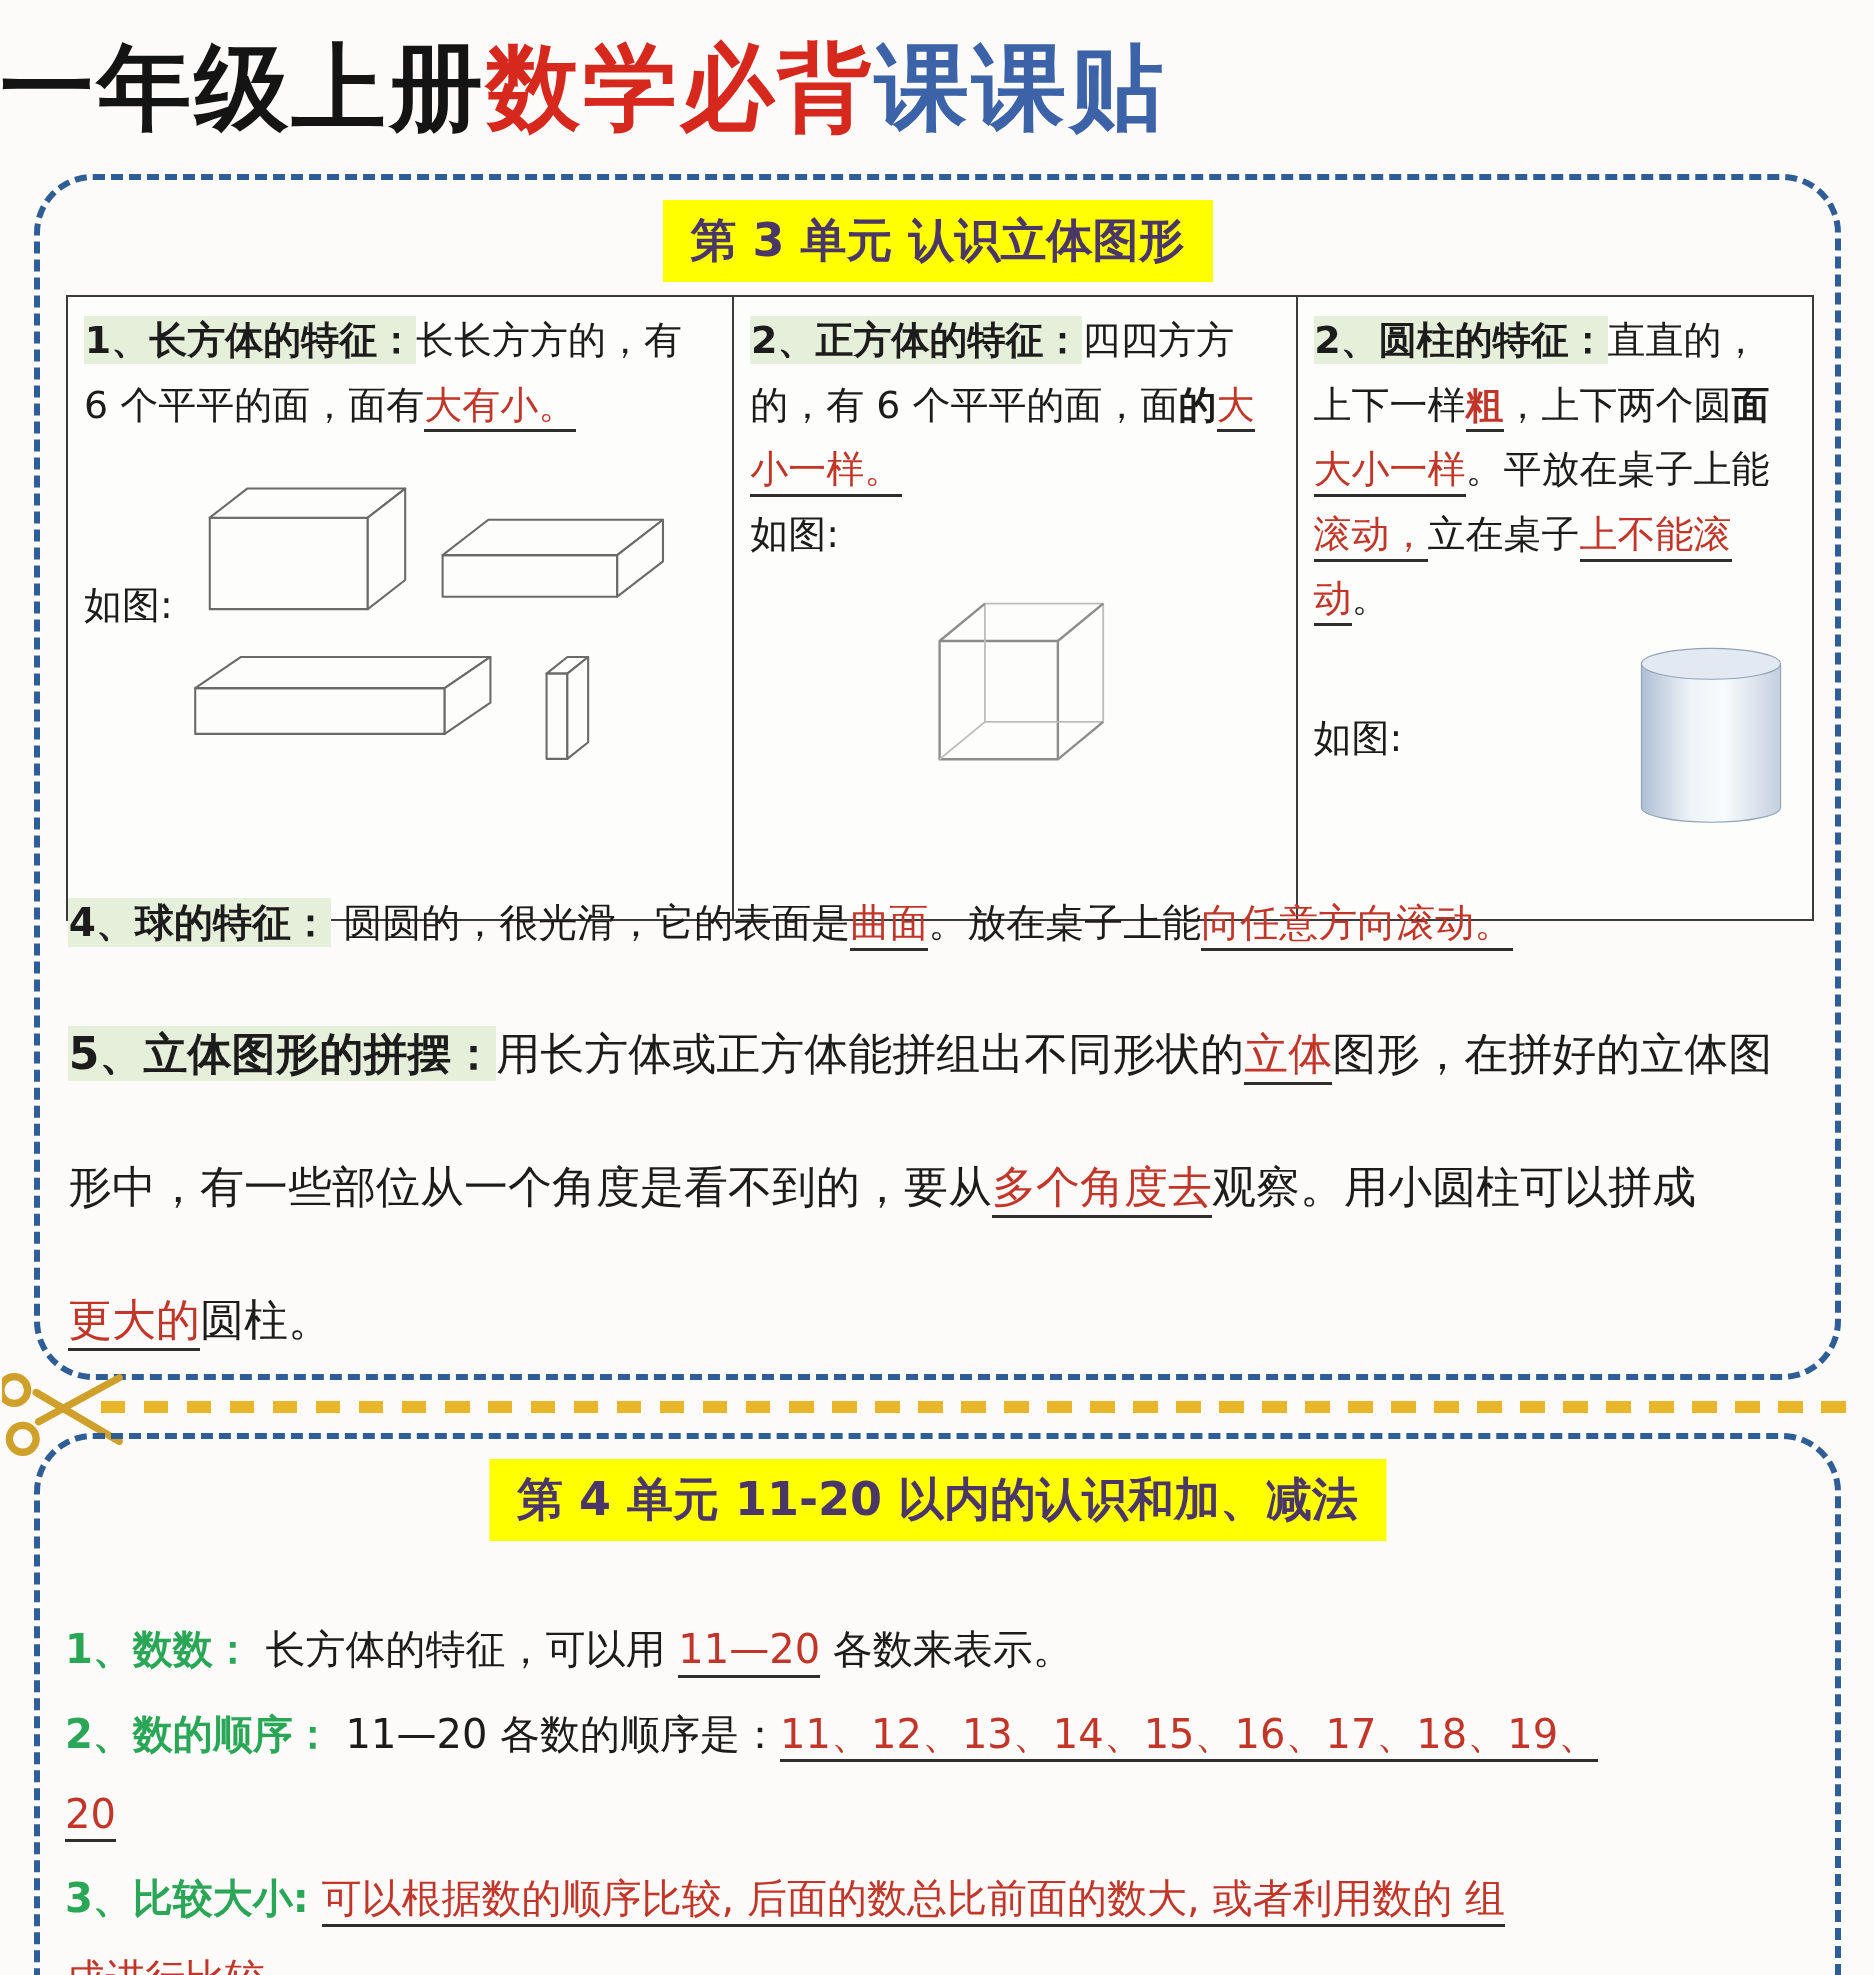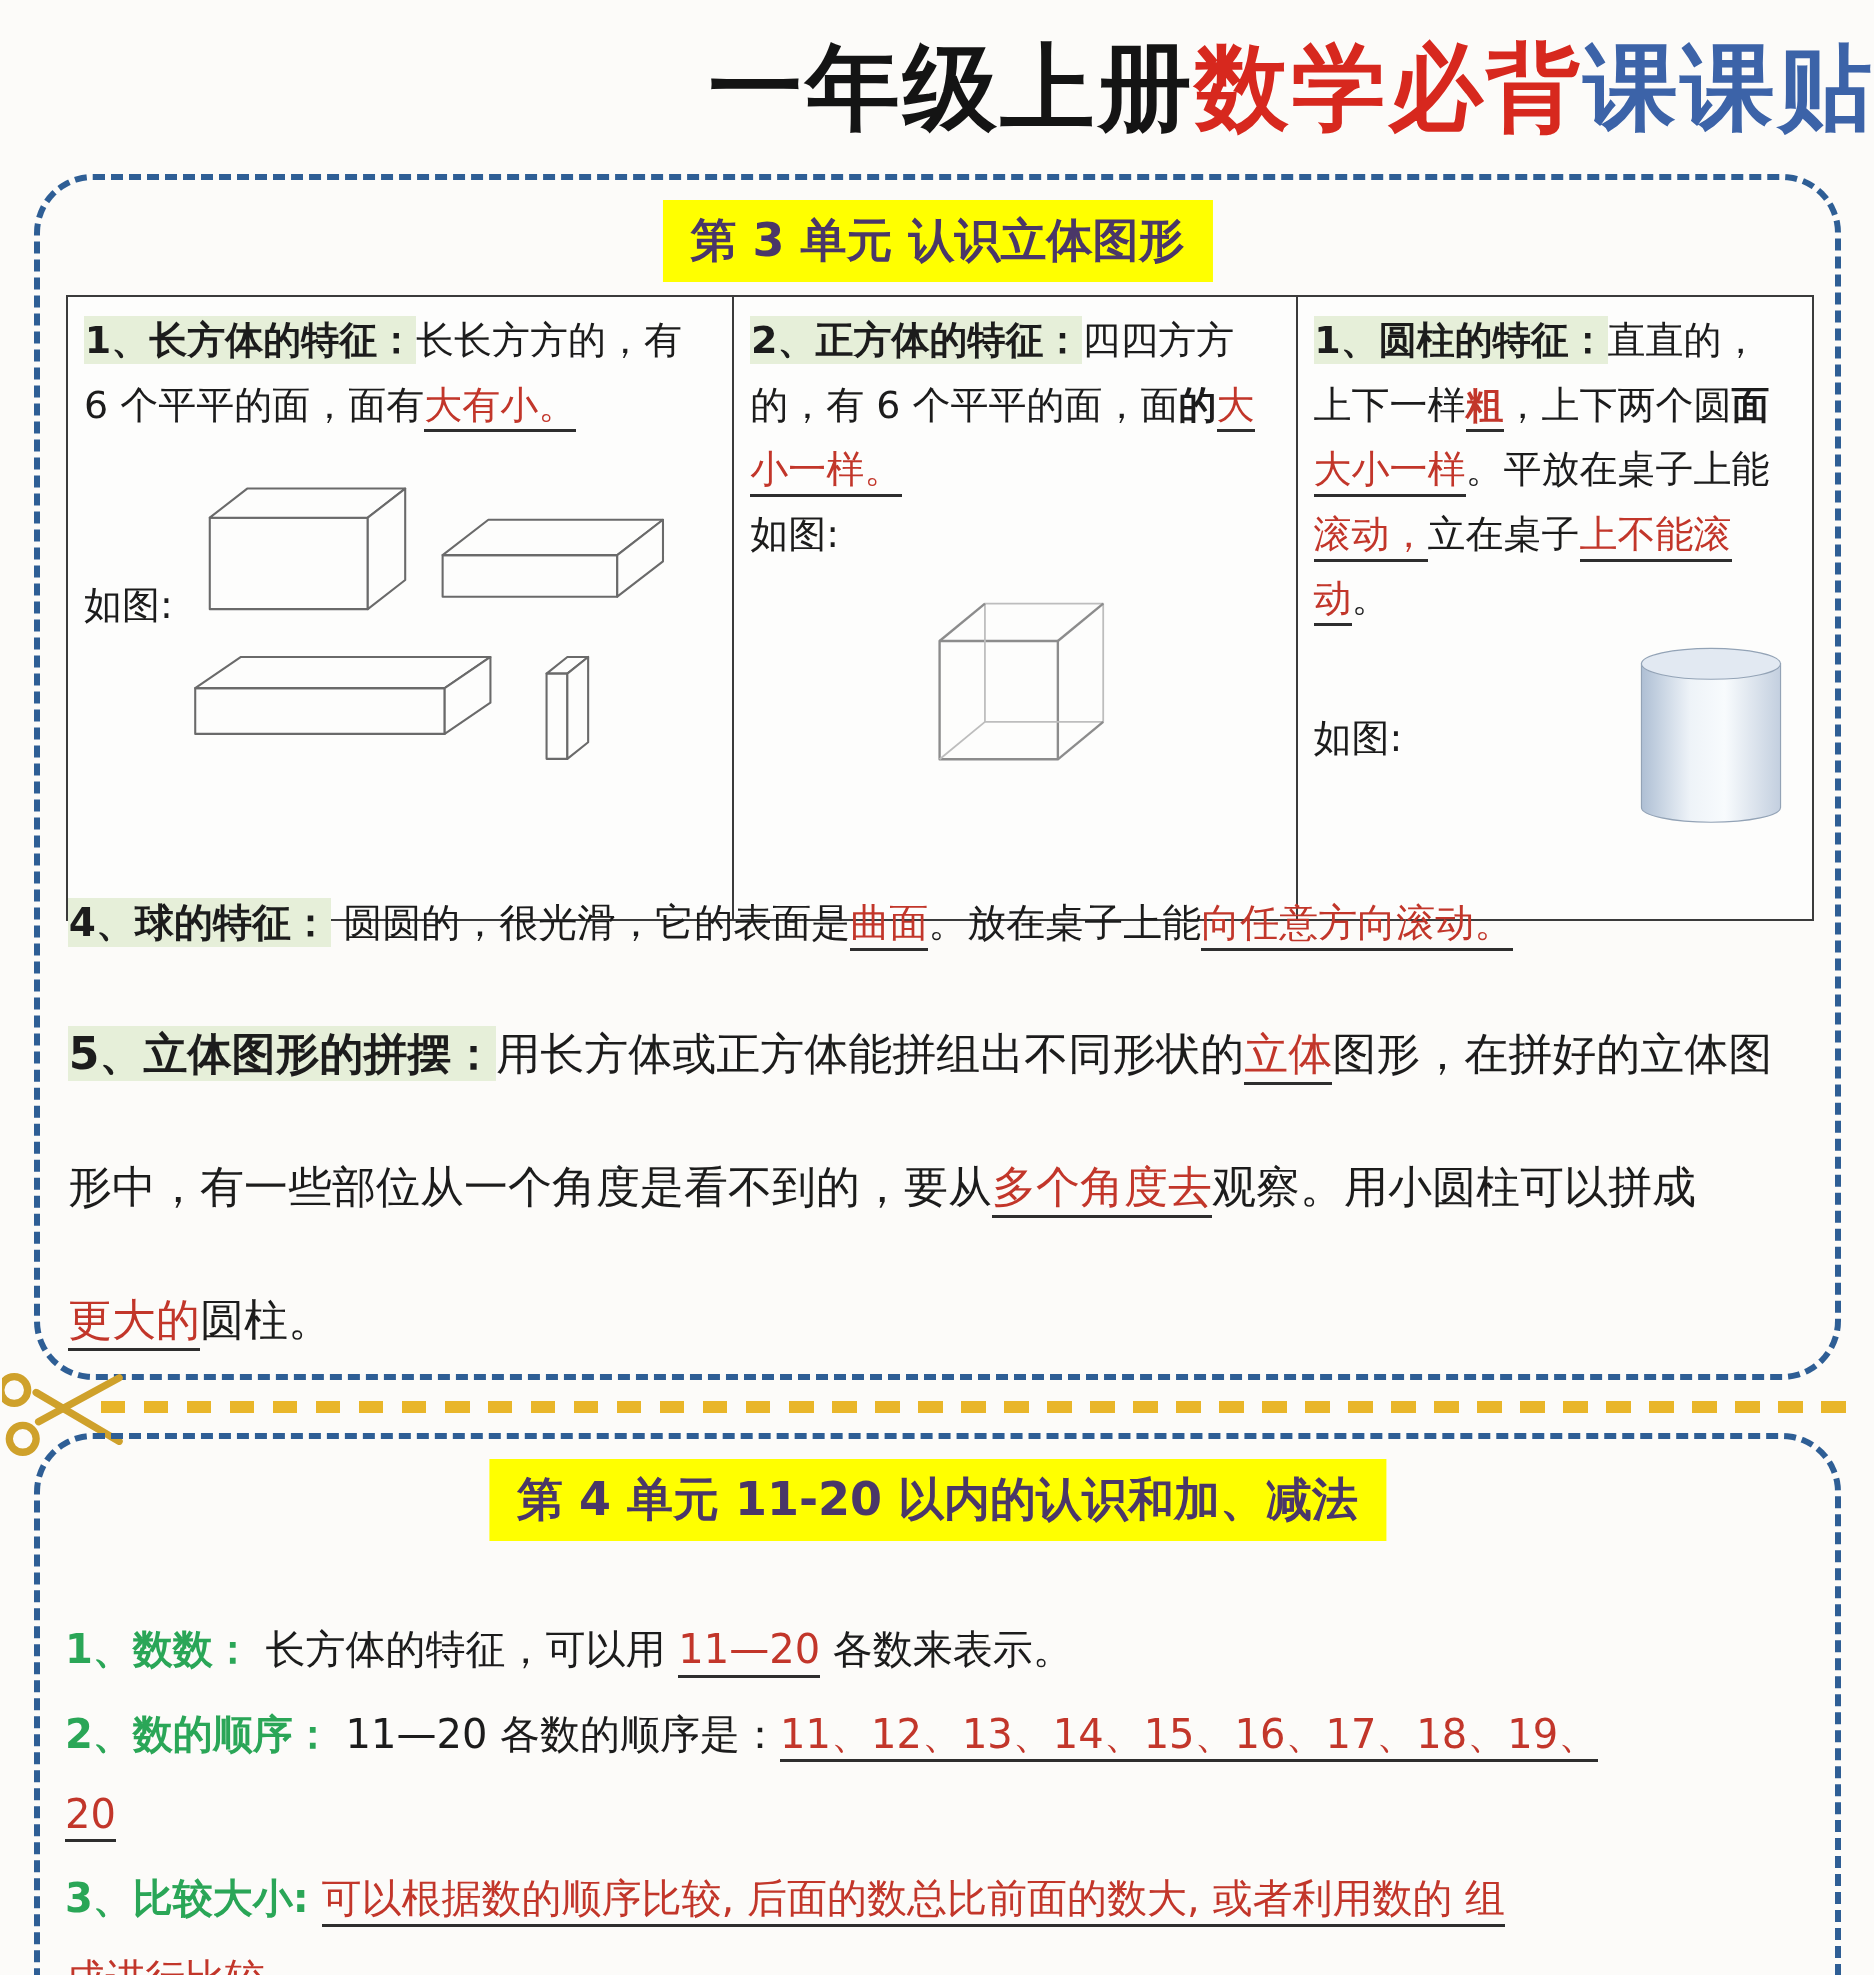--- a/index.html
+++ b/index.html
@@ -2,21 +2,21 @@
 <html style="font-size:6.3px"><head>
 <meta charset="utf-8">
 <style>
   html,body{margin:0;padding:0;background:#e8e8e8;}
   .page{
     position:relative;width:1875px;height:2696px;background:#fcfbf9;
     font-family:"DejaVu Sans","Liberation Sans",sans-serif;color:#1c1c1c;overflow:hidden;
   }
   
   .page-title{
-    position:absolute;top:25px;left:0;width:100%;text-align:right;
+    position:absolute;top:25px;left:0;width:100%;text-align:left;
     font-size:94px;font-weight:bold;letter-spacing:3.2px;white-space:nowrap;
   }
   .t-black{color:#141414;}
   .t-red{color:#d7281e;}
   .t-blue{color:#3c63a8;}
   
   .sec{
     position:absolute;left:34px;width:1807px;box-sizing:border-box;
     border:6.3px dashed #2e5e95;border-radius:59px;background:transparent;
   }
@@ -116,21 +116,21 @@
             <rect x="185" y="85" width="300" height="300" stroke="#bdbdbd" stroke-width="4.5"></rect>
             <line x1="70" y1="180" x2="185" y2="85"></line>
             <line x1="370" y1="180" x2="485" y2="85"></line>
             <line x1="370" y1="480" x2="485" y2="385"></line>
             <line x1="70" y1="480" x2="185" y2="385" stroke="#bdbdbd" stroke-width="4.5"></line>
           </g>
         </svg>
       </div>
 
       <div class="cell">
-        <p><span class="hl">1、圆柱的特征：</span><span>直直的，上下一样</span><span class="ru b">粗</span><span>，上下两个圆</span><span class="b">面</span><span class="ru">大小一样</span><span>。平放在桌子上能</span><span class="ru">滚动，</span><span>立在桌子</span><span class="ru">上不能滚动</span><span>。</span></p>
+        <p><span class="hl">2、圆柱的特征：</span><span>直直的，上下一样</span><span class="ru b">粗</span><span>，上下两个圆</span><span class="b">面</span><span class="ru">大小一样</span><span>。平放在桌子上能</span><span class="ru">滚动，</span><span>立在桌子</span><span class="ru">上不能滚动</span><span>。</span></p>
         <div class="figrow">
           <span class="caption">如图:</span>
           <svg style="margin-left:auto;" width="170" height="194" viewBox="0 0 440 500" fill="none">
             <defs>
               <linearGradient id="cylg" x1="0" y1="0" x2="1" y2="0">
                 <stop offset="0" stop-color="#aebfd4"></stop>
                 <stop offset="0.35" stop-color="#eef3f8"></stop>
                 <stop offset="0.6" stop-color="#f8fbfd"></stop>
                 <stop offset="1" stop-color="#c3cfdf"></stop>
               </linearGradient>

